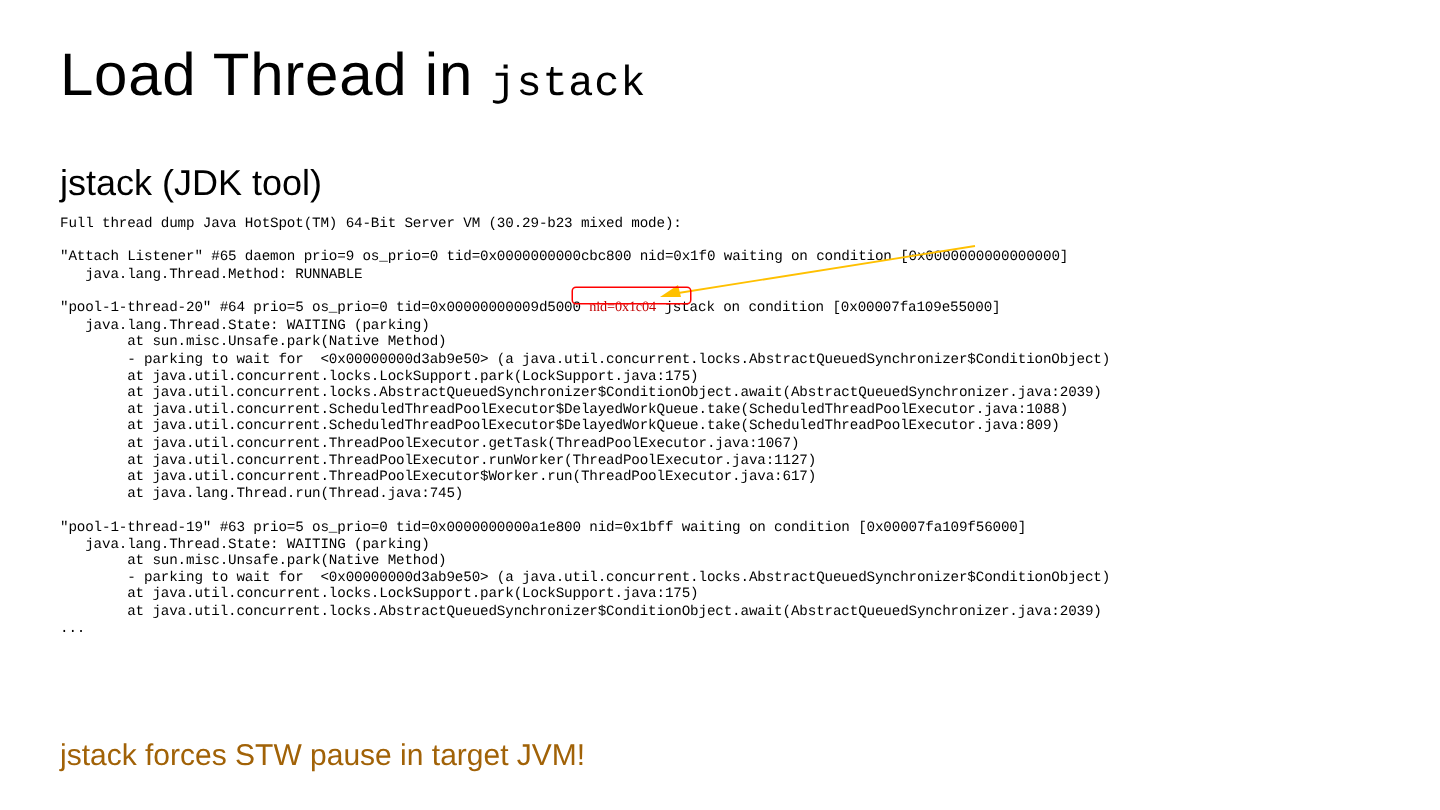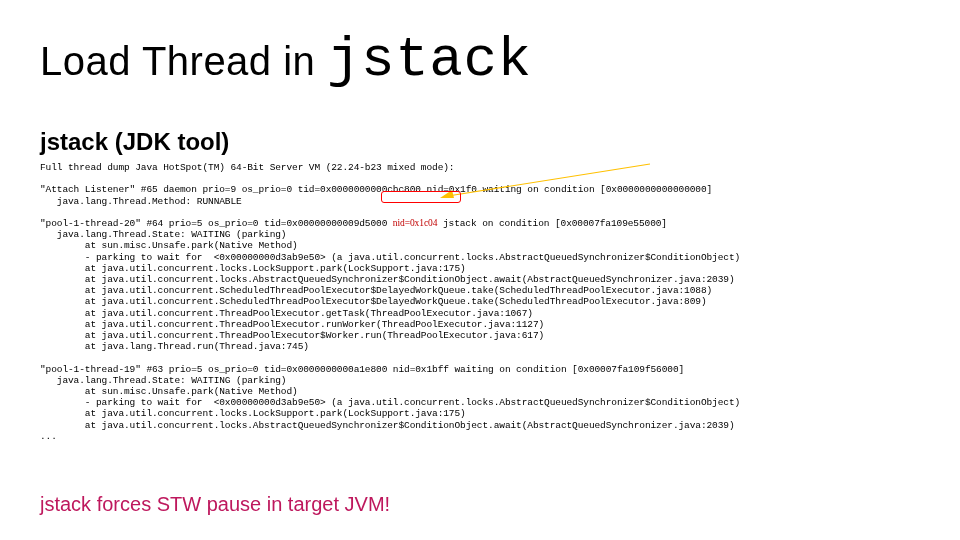--- a/index.html
+++ b/index.html
@@ -1,28 +1,28 @@
 <!DOCTYPE html>
 <html><head>
 <meta charset="utf-8">
 <style>
   * { margin: 0; padding: 0; box-sizing: border-box; }
   html, body { width: 960px; height: 540px; overflow: hidden; font-family: "Segoe UI", Arial, sans-serif; background: #fff; color: #000; }
   .slide { position: relative; width: 960px; height: 540px; padding: 28px 40px 0 40px; }
   .title { font-size: 40px; font-weight: 300; letter-spacing: 0.5px; }
-  .title .mono { font-family: "Courier New", monospace; font-size: 56px; }
-  .subtitle { font-size: 24px; font-weight: 700; margin-top: 36px; }
+  .title .mono { font-family: "Courier New", monospace; font-size: 28px; }
+  .subtitle { font-size: 24px; font-weight: 400; margin-top: 36px; }
   .callout { position: absolute; top: 142px; left: 580px; font-size: 16px; color: #000; }
   .arrow { position: absolute; top: 162px; left: 440px; width: 220px; height: 40px; pointer-events: none; }
   .arrow line { stroke: #ffc000; stroke-width: 1.2; }
   .arrow polygon { fill: #ffc000; }
   .highlight-box { position: absolute; top: 191px; left: 381px; width: 80px; height: 12px; border: 1.2px solid #ff0000; border-radius: 3px; pointer-events: none; }
   .dump { font-family: "Courier New", monospace; font-size: 9.5px; line-height: 1.18; white-space: pre; margin-top: 6px; letter-spacing: -0.1px; }
   .red { color: #c00000; font-family: Liberation Serif, serif; }
-  .footer-warn { position: absolute; bottom: 24px; left: 40px; font-size: 20px; color: #be185d; }
+  .footer-warn { position: absolute; bottom: 24px; left: 40px; font-size: 20px; color: #a16207; }
   .logo-wrap { position: absolute; bottom: 0; right: 0; width: 160px; height: 36px; }
   .logo-bg { fill: #e20a17; }
   .logo-text { font-family: Arial, sans-serif; font-size: 17px; fill: #fff; font-weight: 400; }
   .logo-text .bold { font-weight: 700; }
   .logo-plus { font-family: Arial, sans-serif; font-size: 18px; fill: #fff; font-weight: 300; }
   .logo-year { font-family: Arial, sans-serif; font-size: 6px; fill: #fff; }
 </style>
 </head>
 <body>
 
@@ -35,21 +35,21 @@
   <h2 class="subtitle">jstack (JDK tool)</h2>
 
 
   <svg class="arrow" viewBox="0 0 220 40">
     <line x1="210" y1="2" x2="8" y2="34"></line>
     <polygon points="0,36 12,28 14,36"></polygon>
   </svg>
 
   <div class="highlight-box"></div>
 
-  <pre class="dump"><span>Full thread dump Java HotSpot(TM) 64-Bit Server VM (22.24-b23 mixed mode):</span>
+  <pre class="dump"><span>Full thread dump Java HotSpot(TM) 64-Bit Server VM (30.29-b23 mixed mode):</span>
 <span></span>
 <span>"Attach Listener" #65 daemon prio=9 os_prio=0 tid=0x0000000000cbc800 </span><span>nid=0x1f0</span><span> waiting on condition [0x0000000000000000]</span>
 <span>   java.lang.Thread.Method: RUNNABLE</span>
 <span></span>
 <span>"pool-1-thread-20" #64 prio=5 os_prio=0 tid=0x00000000009d5000 </span><span class="red">nid=0x1c04</span><span> jstack on condition [0x00007fa109e55000]</span>
 <span>   java.lang.Thread.State: WAITING (parking)</span>
 <span>        at sun.misc.Unsafe.park(Native Method)</span>
 <span>        - parking to wait for  &lt;0x00000000d3ab9e50&gt; (a java.util.concurrent.locks.AbstractQueuedSynchronizer$ConditionObject)</span>
 <span>        at java.util.concurrent.locks.LockSupport.park(LockSupport.java:175)</span>
 <span>        at java.util.concurrent.locks.AbstractQueuedSynchronizer$ConditionObject.await(AbstractQueuedSynchronizer.java:2039)</span>

